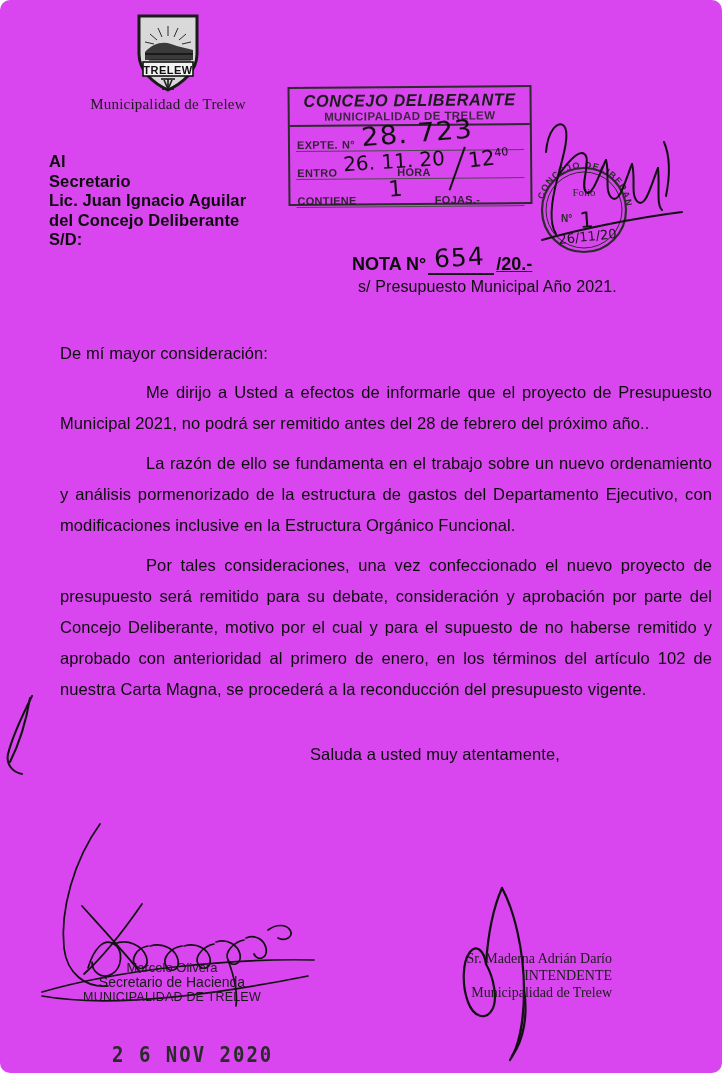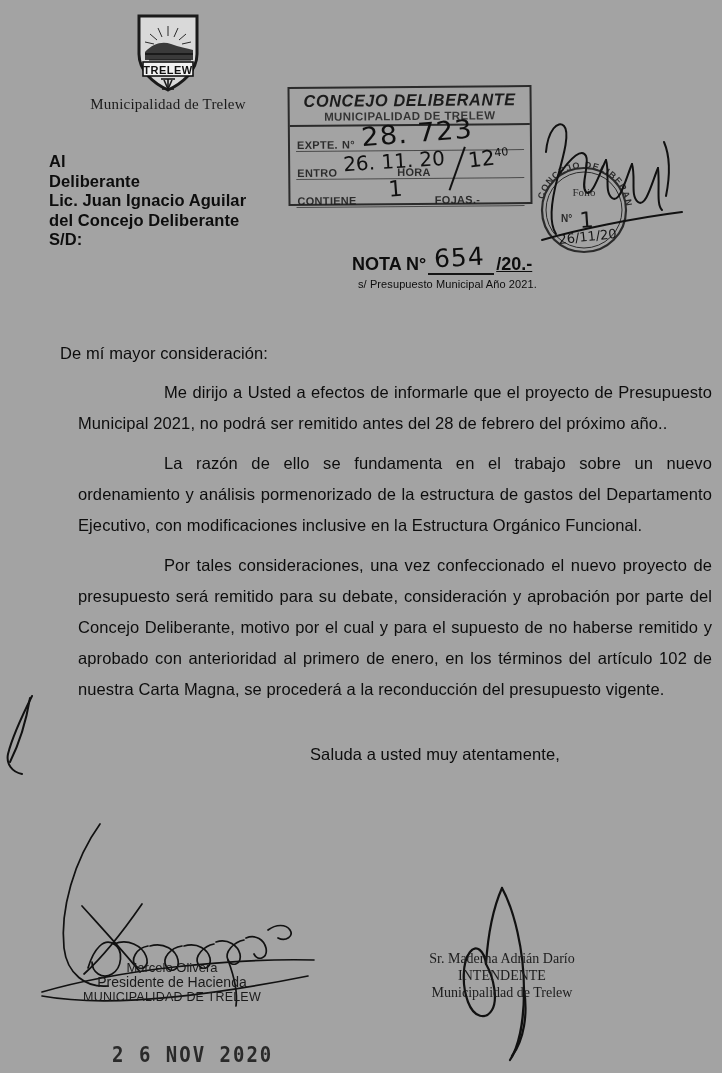--- a/index.html
+++ b/index.html
@@ -11,21 +11,22 @@
     width: 722px;
     height: 1073px;
     position: relative;
     overflow: hidden;
     font-family: "Liberation Sans", sans-serif;
     color: #0d0d0d;
   }
   .page {
     position: absolute;
     inset: 0;
-    background: #a3a3a3;
+    background: #d946ef;
+    border-radius: 10px;
   }
 
   
   .letterhead {
     position: absolute;
     left: 48px;
     top: 10px;
     width: 240px;
     text-align: center;
   }
@@ -187,39 +188,39 @@
     font-weight: normal;
     font-size: 25px;
     position: absolute;
     left: 6px;
     top: -10px;
     transform: rotate(-3deg);
     letter-spacing: 1px;
   }
   .nota-suffix { font-size: 18px; font-weight: bold; text-decoration: underline; }
   .nota-line2 {
-    font-size: 11px;
+    font-size: 16px;
     margin-top: 3px;
     margin-left: 6px;
     letter-spacing: .1px;
   }
 
   
   .body-text {
     position: absolute;
     left: 60px;
     top: 338px;
     width: 652px;
     font-size: 16.5px;
     line-height: 31px;
     text-align: justify;
     letter-spacing: .1px;
   }
   .salutation { margin: 0 0 8px 0; }
-  .para { margin: 0 0 9px 18px; text-indent: 86px; }
+  .para { margin: 0 0 9px 0; text-indent: 86px; }
   .closing {
     margin: 34px 0 0 0;
     text-indent: 0;
     padding-left: 250px;
   }
 
   
   .sig-left {
     position: absolute;
     left: 52px;
@@ -232,21 +233,21 @@
   }
   .sig-left .nm { font-size: 13px; }
   .sig-left .ttl { font-size: 14px; }
   .sig-left .org { font-size: 12.5px; letter-spacing: .2px; }
 
   .sig-right {
     position: absolute;
     left: 392px;
     top: 950px;
     width: 220px;
-    text-align: center;
+    text-align: right;
     font-family: "Liberation Serif", serif;
     font-size: 14px;
     line-height: 17px;
     color: #1c1c1c;
   }
 
   .scribble { position: absolute; pointer-events: none; }
   .scribble-left  { left: 38px;  top: 820px;  width: 280px; height: 200px; }
   .scribble-right { left: 440px; top: 880px;  width: 150px; height: 190px; }
   .margin-mark    { left: 2px;   top: 690px;  width: 60px;  height: 90px; }
@@ -353,21 +354,21 @@
       <path d="M82 48 C86 62 80 80 88 86 C96 92 102 66 108 52"></path>
       <path d="M108 52 C112 66 106 84 114 90 C122 96 128 70 134 56"></path>
       <path d="M134 56 C136 74 132 92 138 98"></path>
       <path d="M140 30 C146 44 146 64 142 84"></path>
       <path d="M18 128 C52 118 110 106 158 100"></path>
     </g>
   </svg>
 
   <div class="addressee">
     <div>Al</div>
-    <div>Deliberante</div>
+    <div>Secretario</div>
     <div>Lic. Juan Ignacio Aguilar</div>
     <div>del Concejo Deliberante</div>
     <div>S/D:</div>
   </div>
 
   <div class="nota-block">
     <div class="nota-line1">
       <span>NOTA N°</span>
       <span class="nota-num-slot">
         <span class="nota-num">654</span>
@@ -405,21 +406,21 @@
       <path d="M208 118 C218 114 226 120 228 128 C230 138 220 142 216 134"></path>
       <path d="M230 110 C238 104 248 104 252 110 C256 116 248 122 240 118"></path>
       <path d="M190 140 C196 156 200 172 198 186"></path>
       <path d="M4 172 C80 150 190 138 276 140"></path>
       <path d="M4 176 C60 186 150 180 270 156"></path>
     </g>
   </svg>
 
   <div class="sig-left">
     <div class="nm">Marcelo Olivera</div>
-    <div class="ttl">Presidente de Hacienda</div>
+    <div class="ttl">Secretario de Hacienda</div>
     <div class="org">MUNICIPALIDAD DE TRELEW</div>
   </div>
 
   <svg class="scribble scribble-right" viewBox="0 0 150 190">
     <g fill="none" stroke="#111" stroke-width="2.2" stroke-linecap="round">
       <path d="M62 8 C74 30 84 70 84 110 C84 144 78 168 70 180"></path>
       <path d="M62 8 C54 26 48 54 46 84"></path>
       <path d="M46 84 C44 70 36 64 30 72 C22 82 22 106 28 122 C34 138 46 140 52 130 C58 120 54 98 46 84"></path>
       <path d="M84 110 C88 134 84 160 72 176"></path>
     </g>

